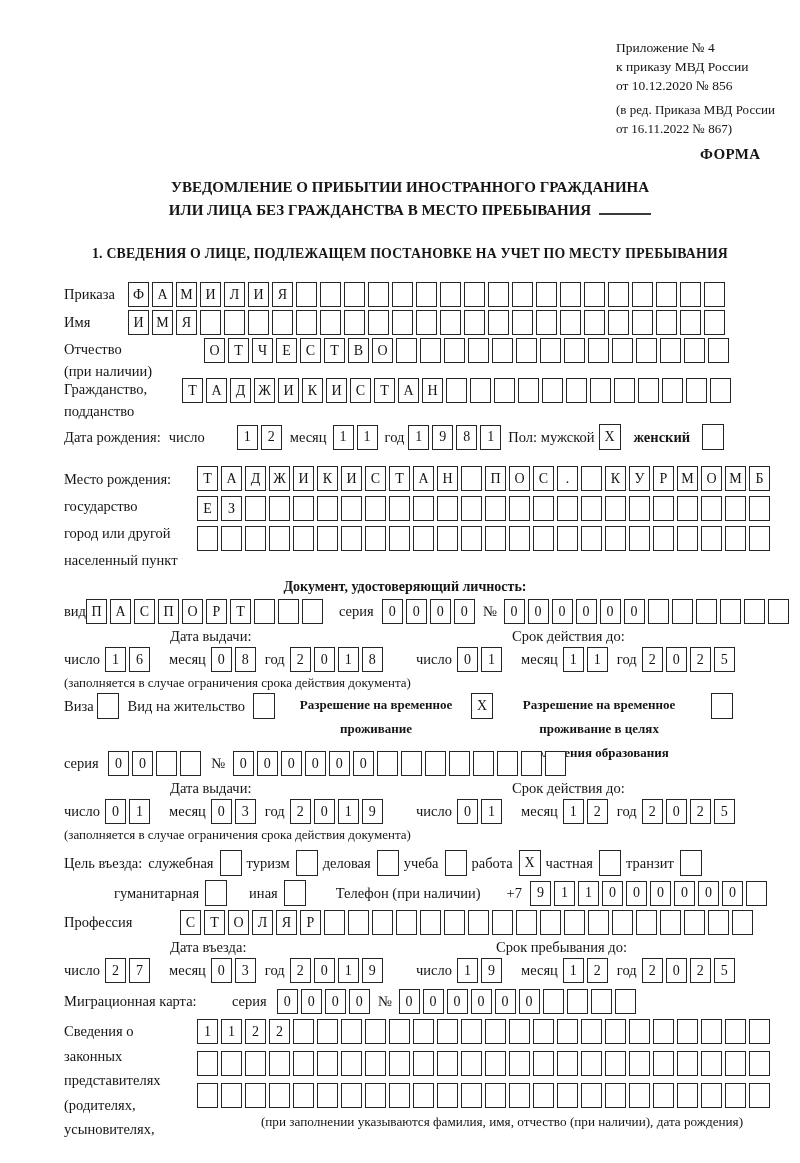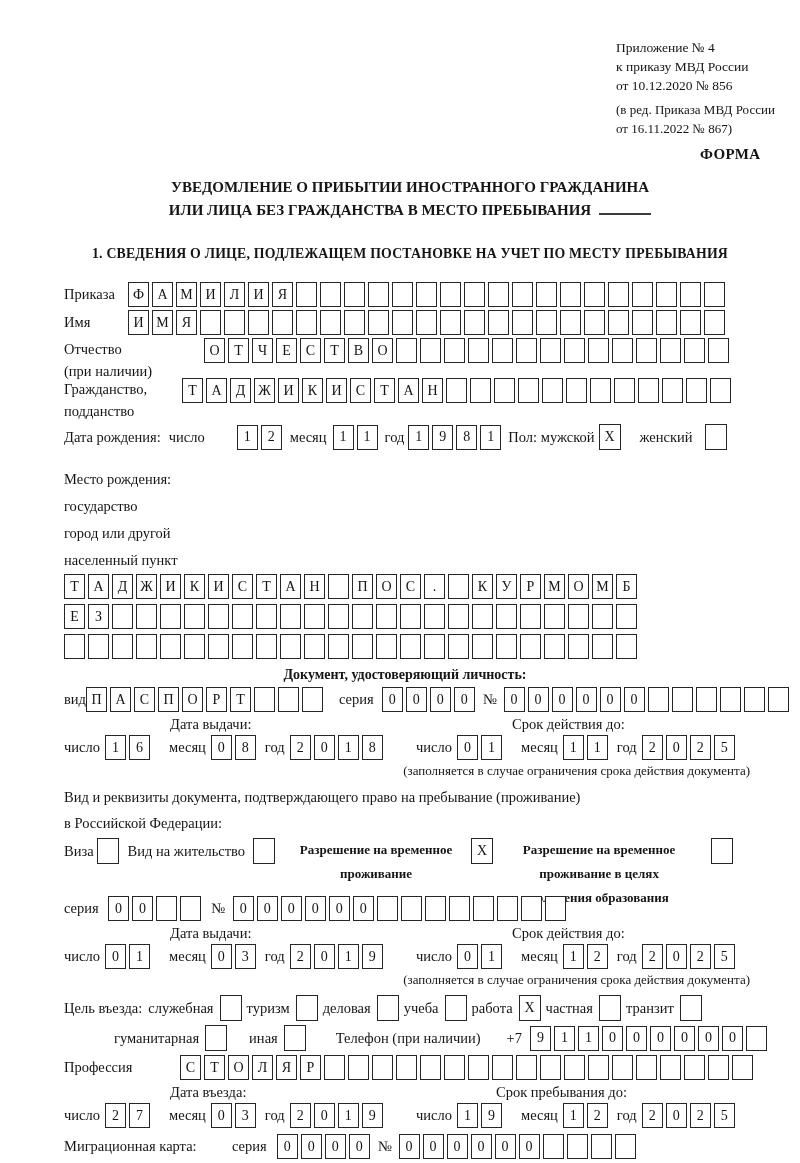--- a/index.html
+++ b/index.html
@@ -40,21 +40,21 @@
   .stack>div{margin-bottom:3px;}
   
   .doc-heading{text-align:center;font-weight:bold;font-size:14px;margin:5px 30px 4px 0;}
   .dates-headings{display:flex;font-size:14.5px;margin-top:4px;}
   .dh-left{width:352px;box-sizing:border-box;padding-left:106px;flex:none;}
   .dh-right{padding-left:96px;}
   .dates-row{display:flex;align-items:center;margin-top:2px;}
   .dates-left{width:352px;display:flex;align-items:center;flex:none;}
   .dg-lbl{font-size:14.5px;margin-right:5px;white-space:nowrap;}
   .dg{display:flex;align-items:center;margin-right:9px;}
-  .date-note{width:686px;text-align:right;font-size:13px;margin-top:3px;}
+  .date-note{width:686px;font-size:13px;margin-top:3px;}
   .intro{font-size:14.5px;line-height:26px;margin-top:5px;}
   .options-row{display:flex;align-items:flex-start;margin-top:2px;}
   .opt-multi{text-align:center;font-size:13px;line-height:24px;font-weight:bold;}
   .options-row .lbl{line-height:26px;}
   .pair-gap{margin-left:5px;}
   .cb-gap{margin-left:6px;}
   .rep-note{font-size:13.2px;margin-top:6px;text-align:center;width:610px;}
 </style>
 </head>
 <body>
@@ -220,25 +220,25 @@
       </span>
     <span class="lbl" style="margin-right:4px;">год</span>
     <span class="cells" style="margin-right:7px;">
         <span class="cell">1</span>
         <span class="cell">9</span>
         <span class="cell">8</span>
         <span class="cell">1</span>
       </span>
     <span class="lbl" style="margin-right:4px;">Пол: мужской</span>
     <span class="cb">X</span>
-    <span class="lbl" style="margin-left:19px;margin-right:12px;">женский</span>
+    <span class="lbl" style="margin-left:13px;margin-right:12px;font-weight:bold;">женский</span>
     <span class="cb"></span>
   </div>
 
-  <div class="frow-top" style="margin-top:16px;flex-direction:column;">
+  <div class="frow-top" style="margin-top:16px;">
     <span class="lblcol w133" style="line-height:27px;">
       <div>Место рождения:</div>
       <div>государство</div>
       <div>город или другой</div>
       <div>населенный пункт</div>
     </span>
     <span class="stack">
       <div class="cells">
           <span class="cell">Т</span>
           <span class="cell">А</span>
@@ -399,24 +399,20 @@
       <span class="cells">
           <span class="cell">2</span>
           <span class="cell">0</span>
           <span class="cell">2</span>
           <span class="cell">5</span>
         </span>
     </div>
   </div>
   <div class="date-note">(заполняется в случае ограничения срока действия документа)</div>
 
-  <div class="intro">
-    <div>Вид и реквизиты документа, подтверждающего право на пребывание (проживание)</div>
-    <div>в Российской Федерации:</div>
-  </div>
 
   <div class="options-row">
     <span class="lbl">Виза</span>
     <span class="cb" style="margin-left:3px;"></span>
     <span class="lbl" style="margin-left:9px;">Вид на жительство</span>
     <span class="cb" style="margin-left:8px;"></span>
     <span class="opt-multi" style="margin-left:12px;width:178px;">
       <div>Разрешение на временное</div>
       <div>проживание</div>
     </span>

